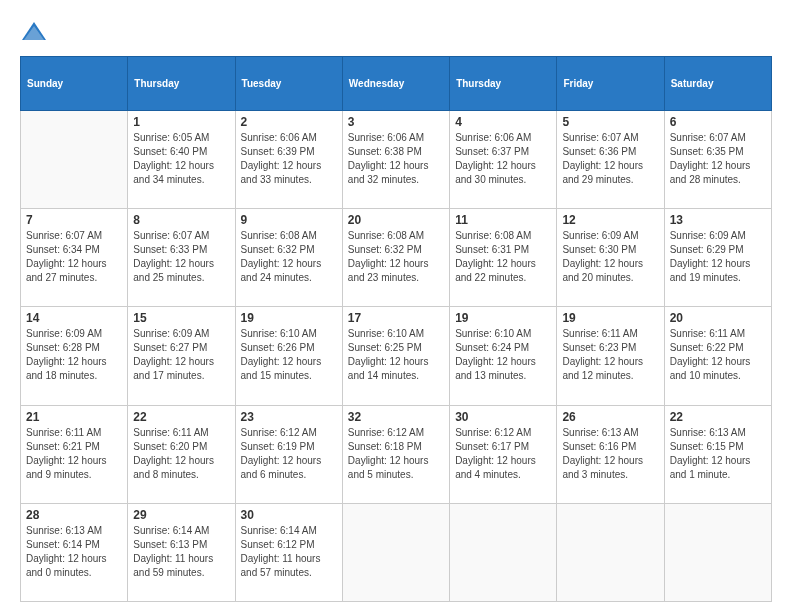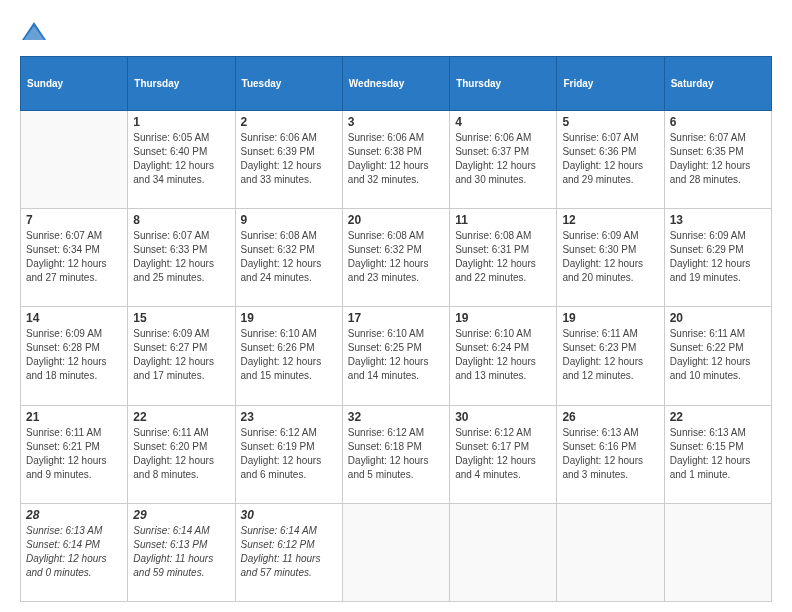--- a/index.html
+++ b/index.html
@@ -92,21 +92,20 @@
     .day-info {
       font-size: 10px;
       line-height: 1.4;
       color: #444;
     }
     .empty-cell {
       background: #f9f9f9;
     }
     tbody tr:last-child td {
       height: 72px;
-      font-style: italic;
     }
   </style>
 </head>
 <body>
 
 <div class="page">
   <div class="header">
     <div class="logo">
       <svg class="logo-icon" viewBox="0 0 28 28">
         <polygon points="14,4 26,22 2,22" fill="#2979c4"></polygon>

